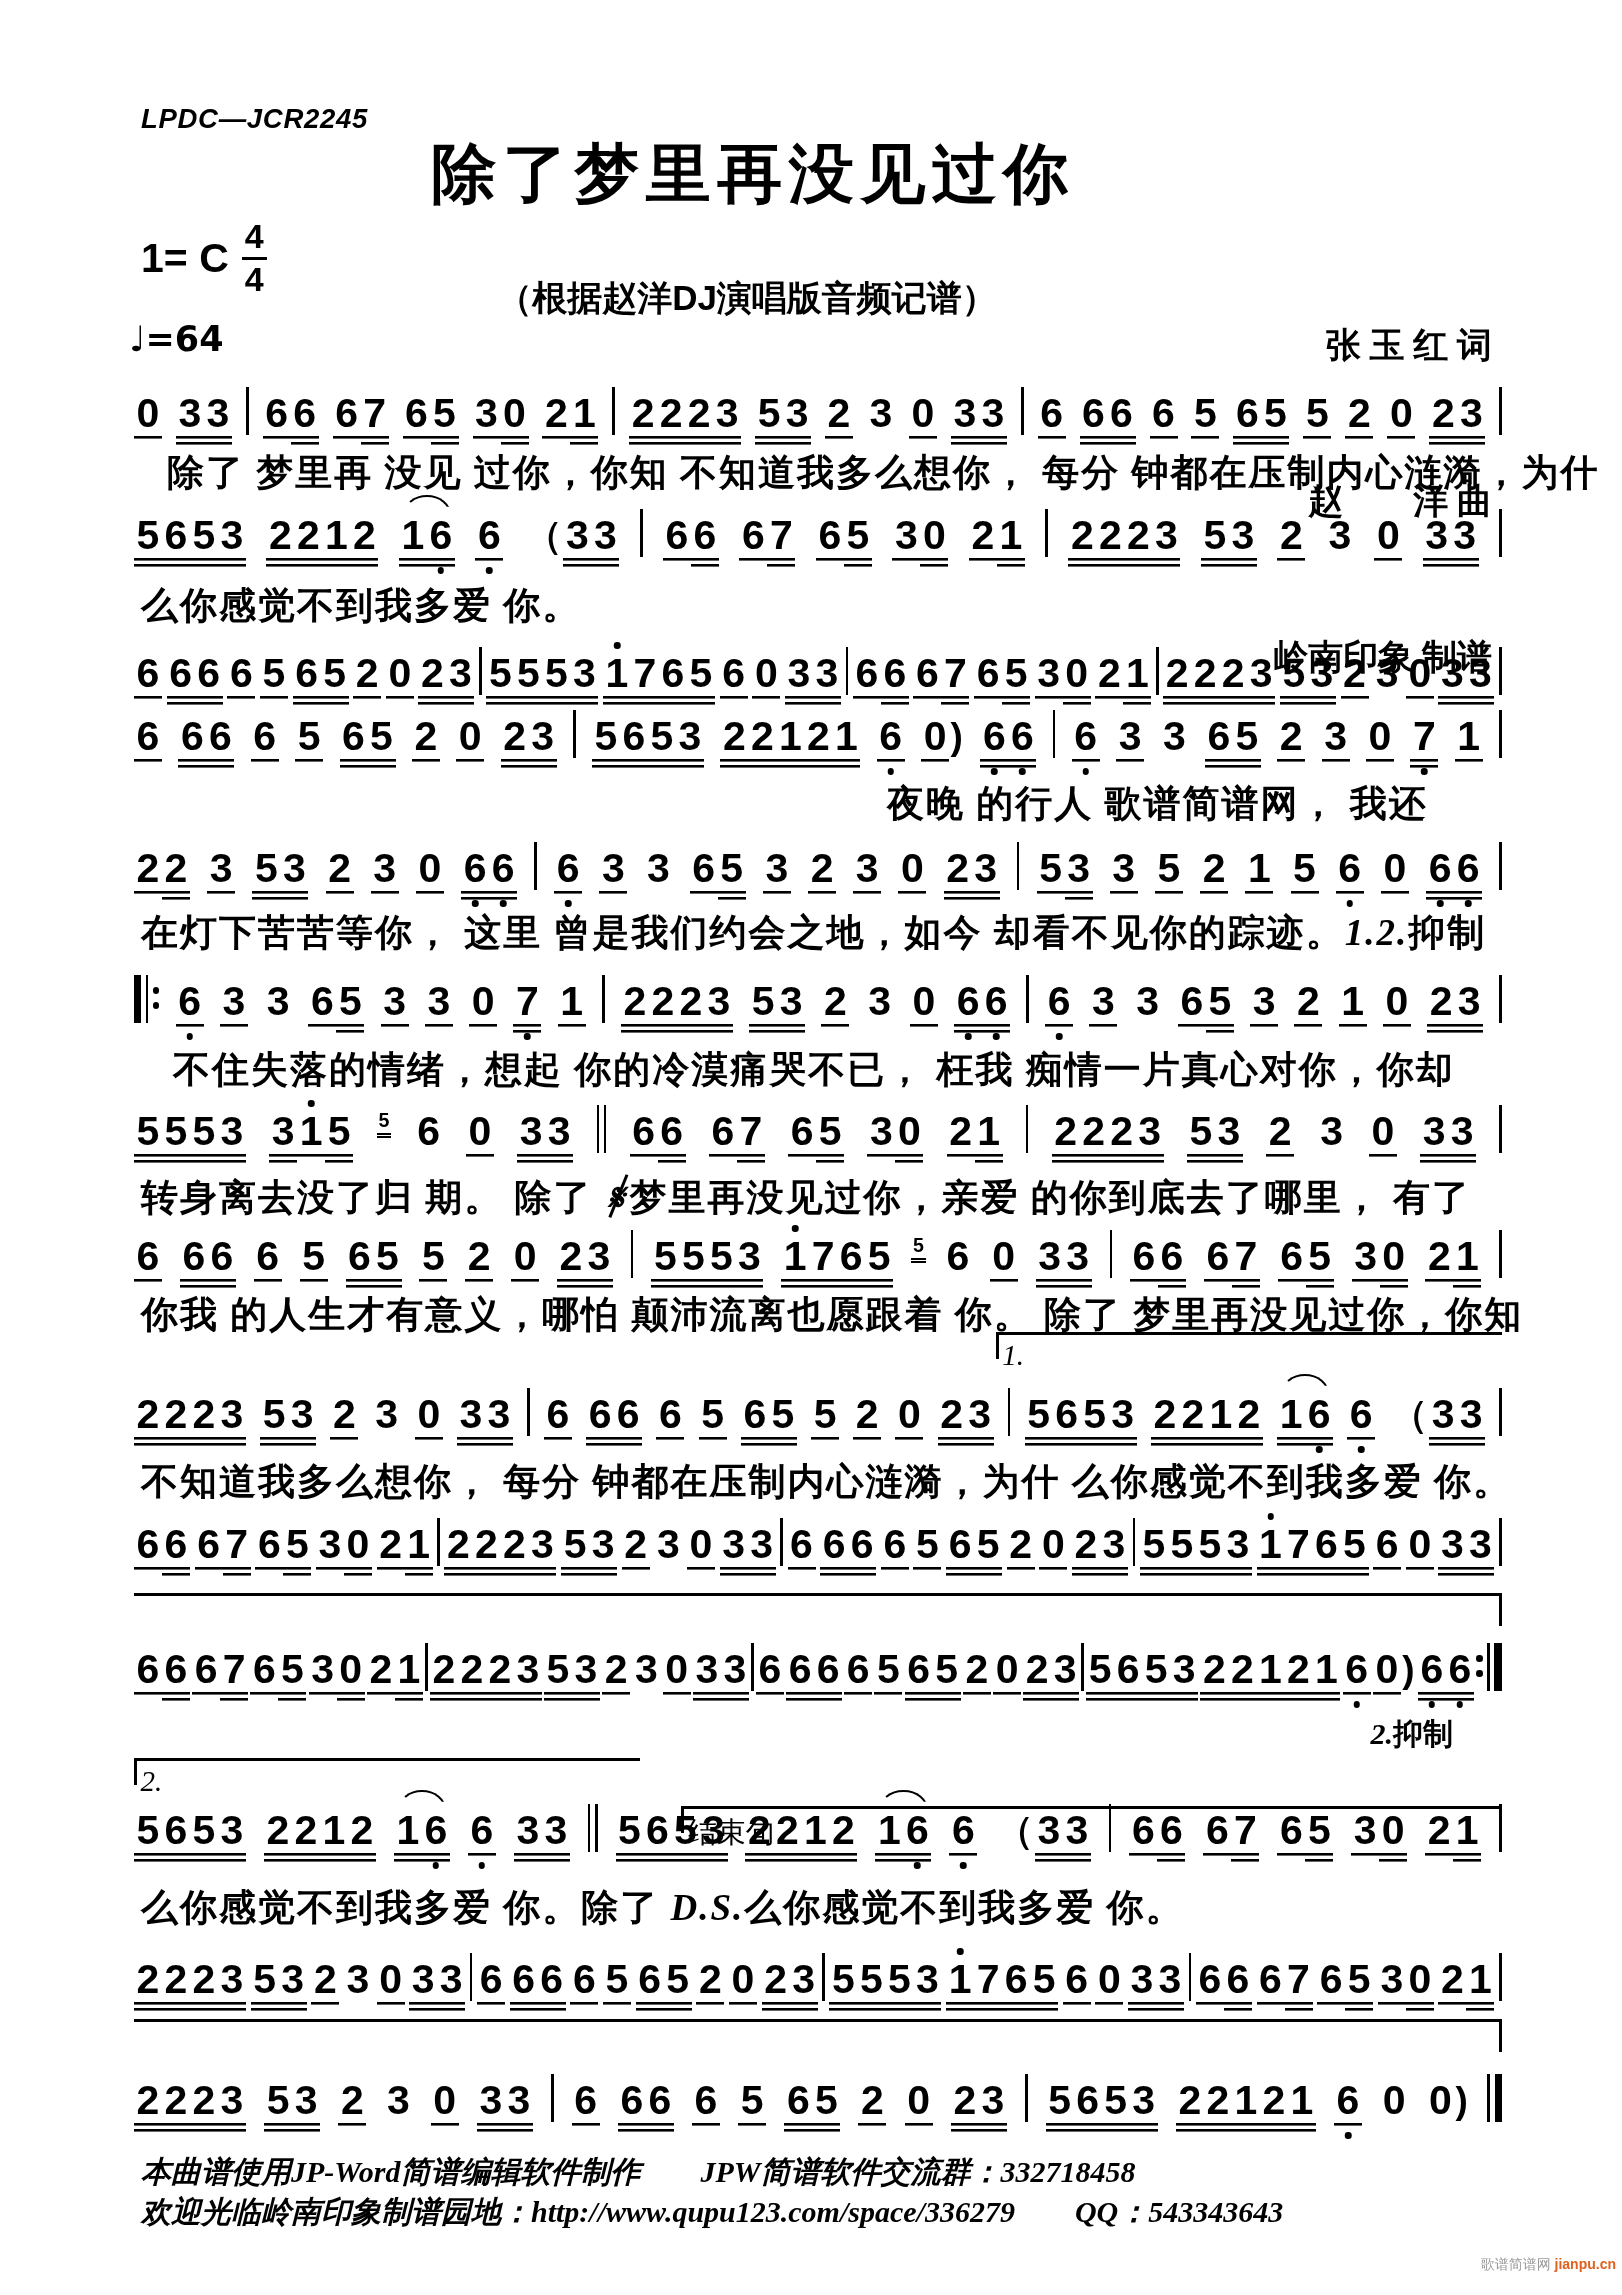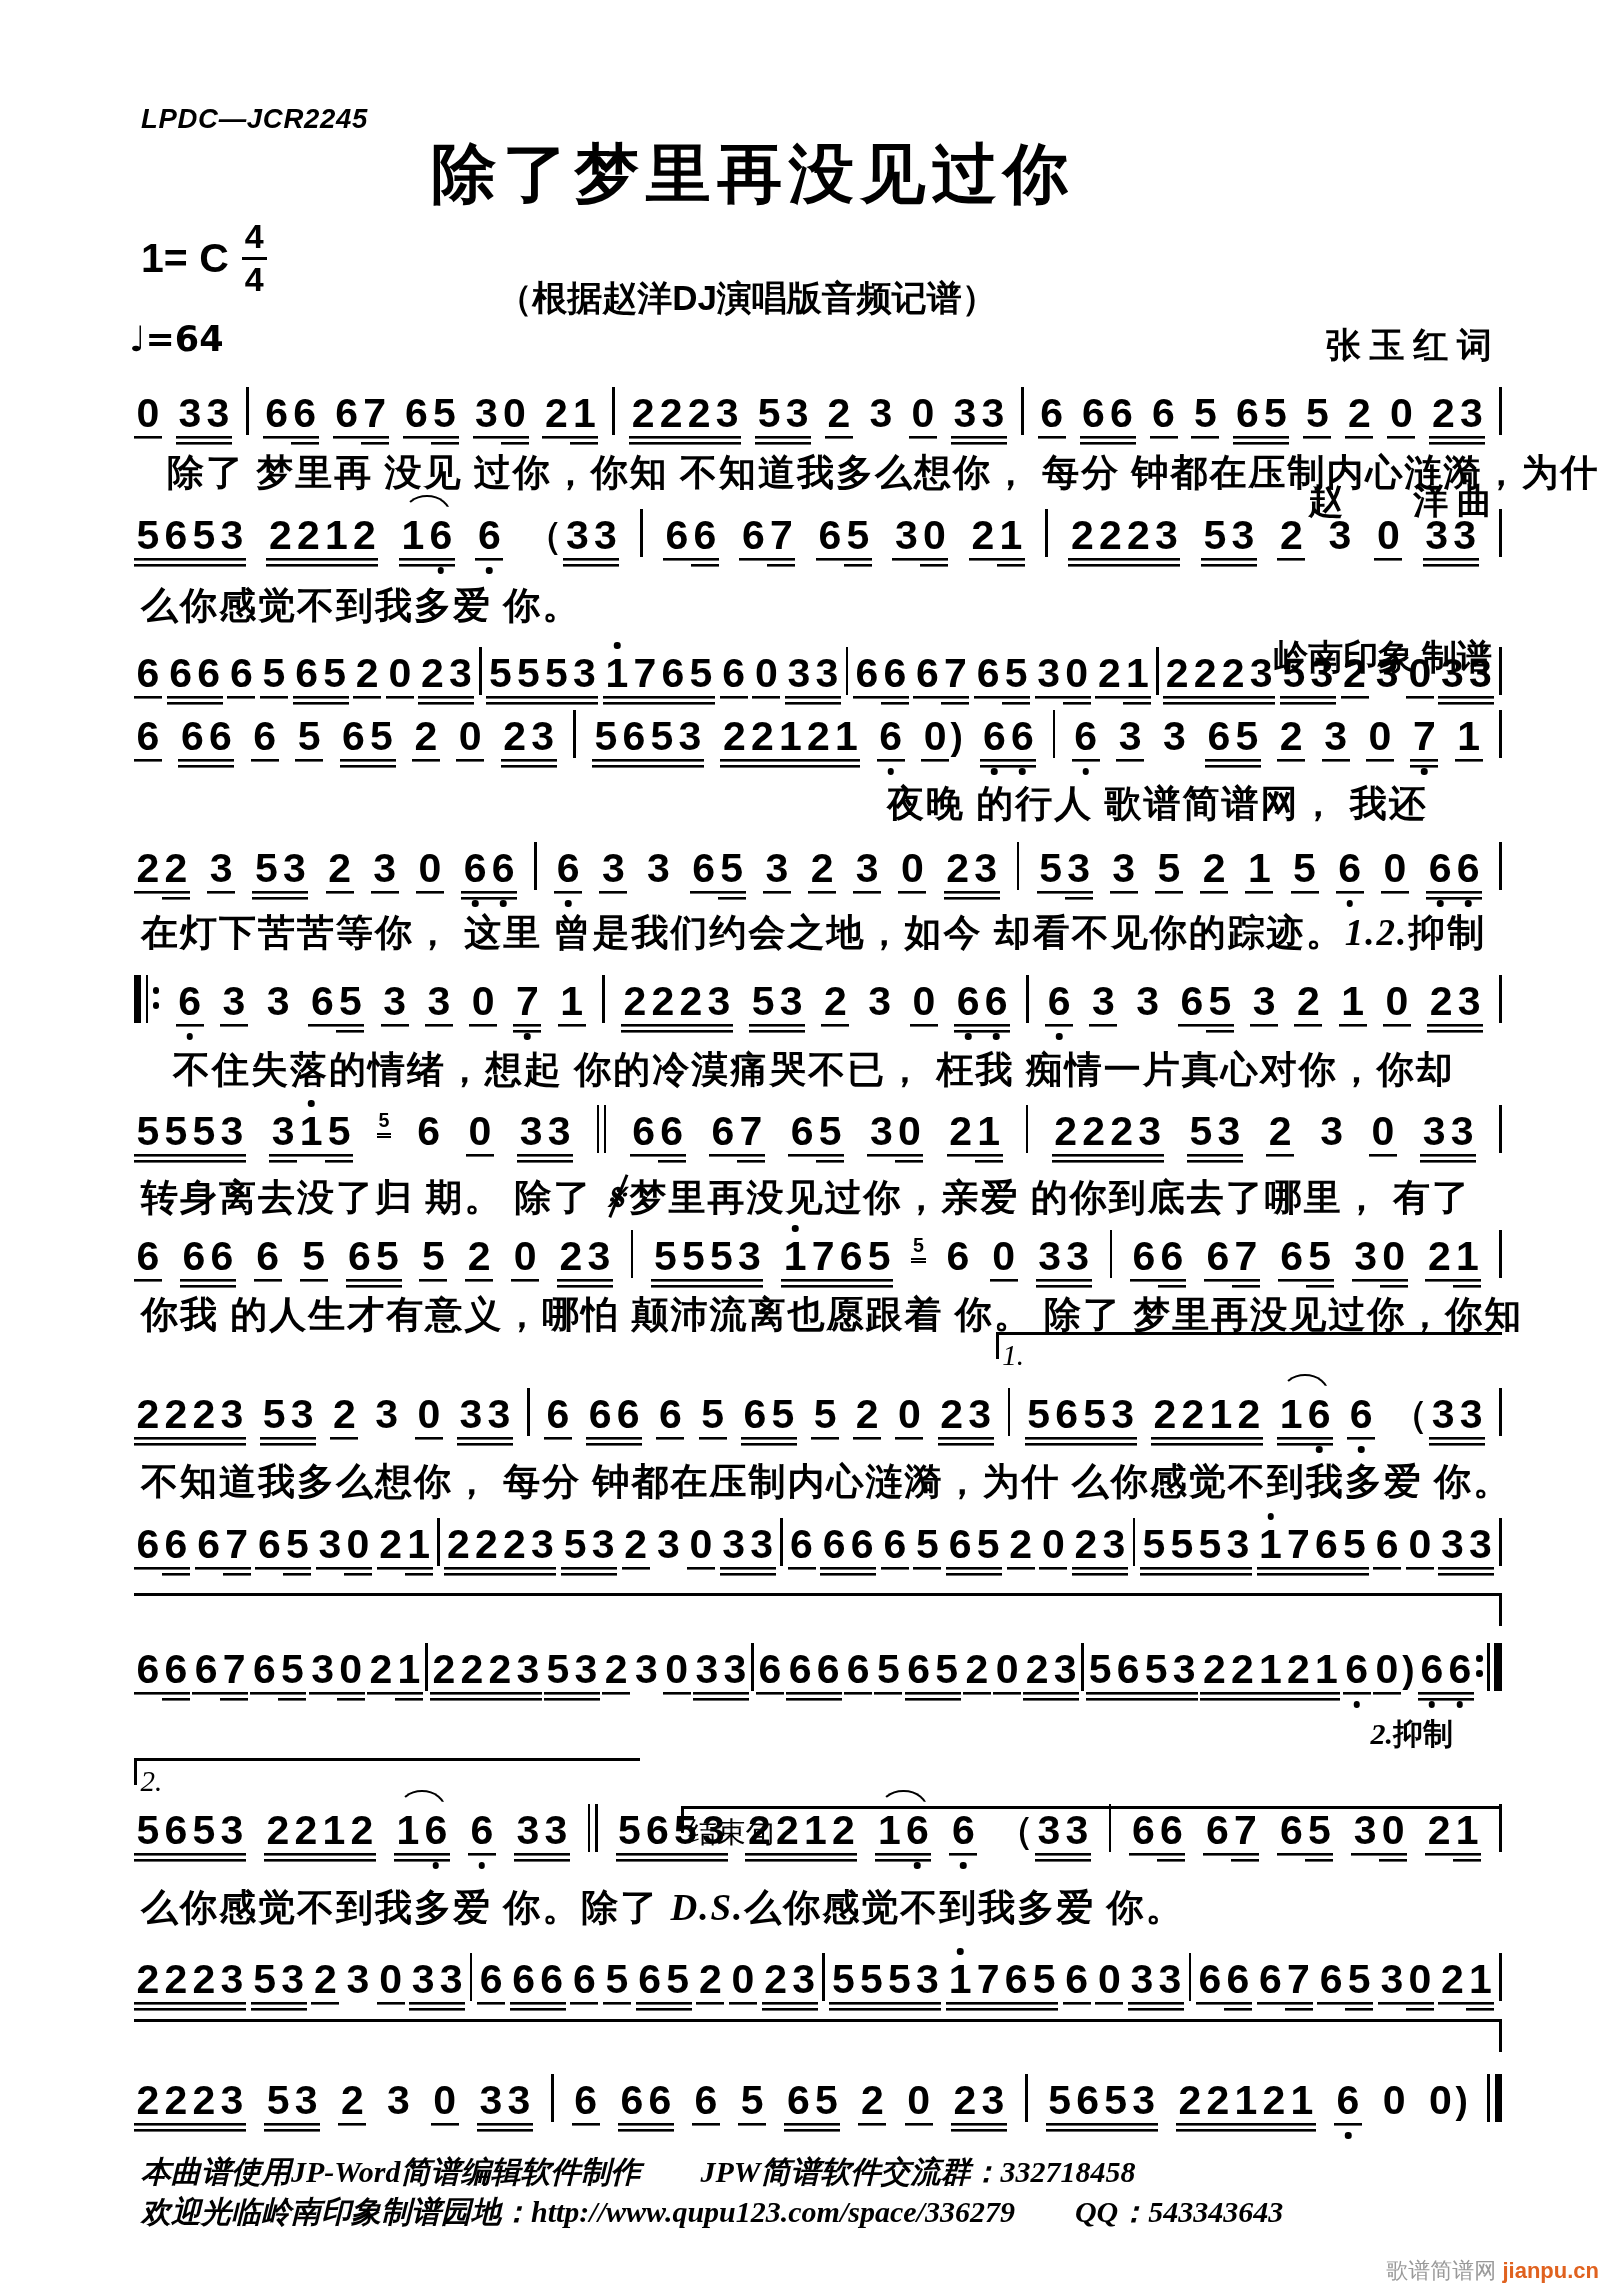--- a/index.html
+++ b/index.html
@@ -49,21 +49,21 @@
   
   .lrow{position:absolute;font-size:37px;letter-spacing:2px;white-space:nowrap;
         font-family:"Liberation Serif",serif;font-weight:600;}
   .arow{position:absolute;font-size:30px;white-space:nowrap;font-family:"Liberation Serif",serif;font-weight:600;}
   .segno{position:relative;display:inline-block;font-style:italic;font-family:"Liberation Serif",serif;padding:0 3.9px;}
   .segno::after{content:'';position:absolute;left:50%;top:-2.6px;bottom:0;width:2.6px;background:#000;transform:rotate(22deg);}
   
   .f1,.f2{position:absolute;left:141px;font-size:30px;font-style:italic;font-weight:600;
           font-family:"Liberation Serif",serif;white-space:nowrap;}
   .f1{top:2152px;} .f2{top:2192px;}
-  .wm{position:absolute;top:2256px;right:24px;font-size:22px;white-space:nowrap;}
+  .wm{position:absolute;top:2256px;right:7px;font-size:14px;white-space:nowrap;}
   .wm .g{color:#9a9a9a;} .wm .o{color:#e0621f;font-weight:bold;}
 </style>
 </head>
 <body>
 
 <div class="page">
 
   <div class="catalog">LPDC—JCR2245</div>
 
   <div class="title">除了梦里再没见过你</div>

